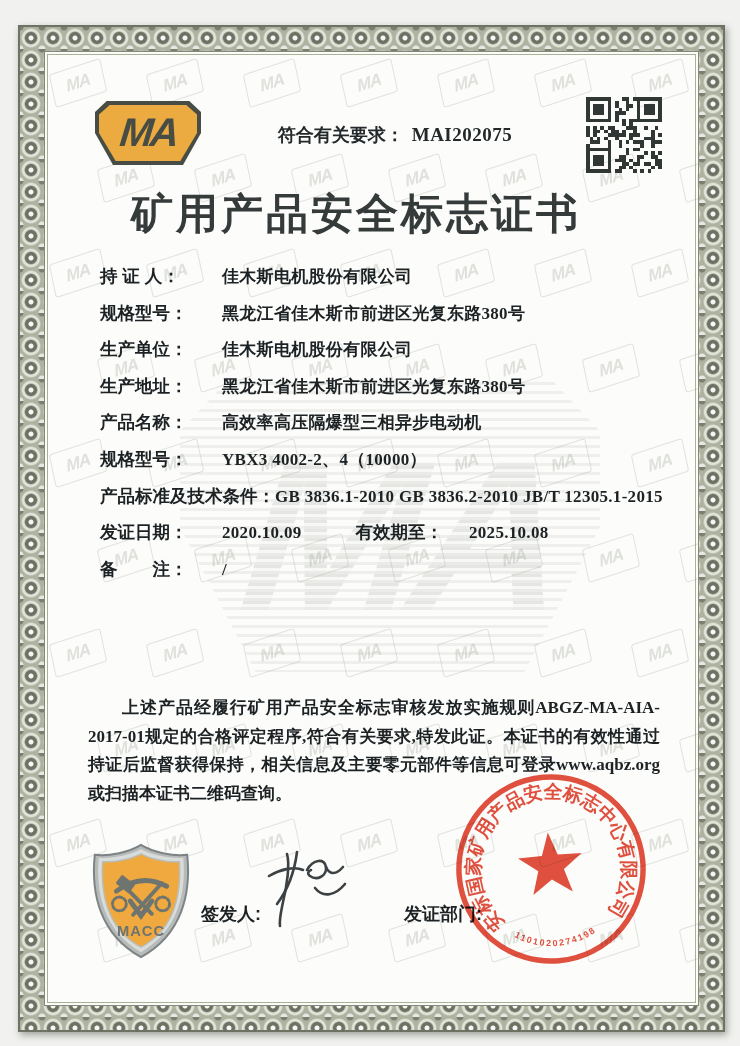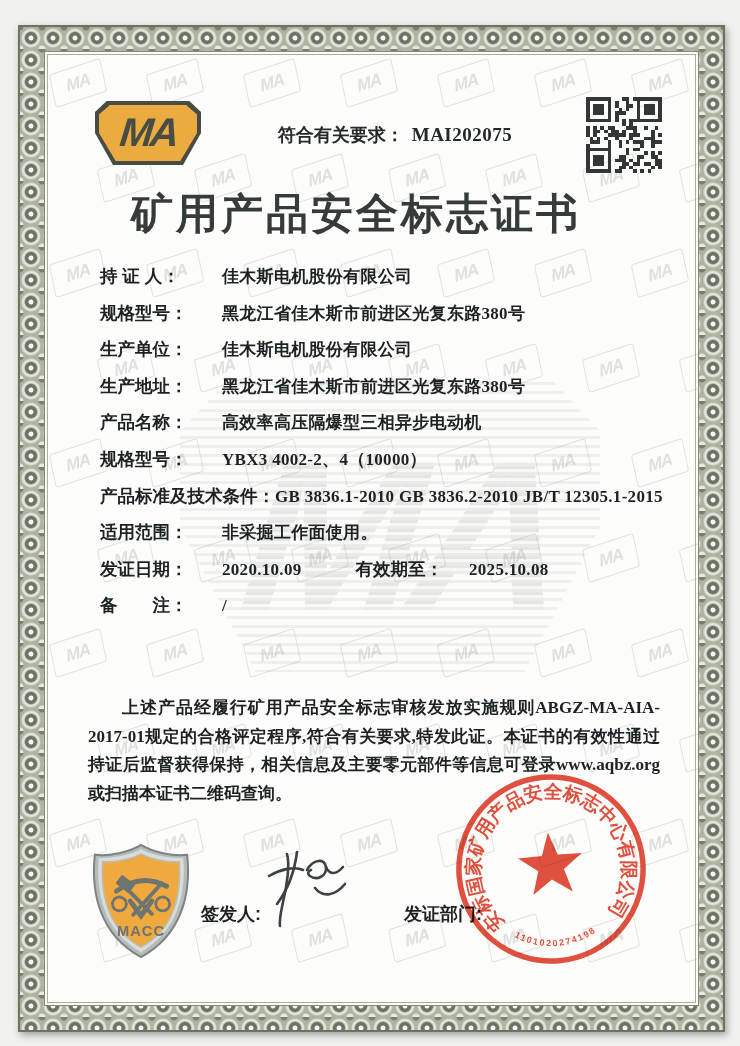--- a/index.html
+++ b/index.html
@@ -457,24 +457,20 @@
       </div>
       <div class="row">
         <span class="flabel">规格型号：</span>
         <span class="fvalue">YBX3 4002-2、4（10000）</span>
       </div>
       <div class="row">
         <span class="flabel">产品标准及技术条件：</span>
         <span class="fvalue">GB 3836.1-2010 GB 3836.2-2010 JB/T 12305.1-2015</span>
       </div>
       <div class="row">
-        <span class="flabel">适用范围：</span>
-        <span class="fvalue">非采掘工作面使用。</span>
-      </div>
-      <div class="row">
         <span class="flabel">发证日期：</span>
         <span class="fvalue">2020.10.09</span>
         <span class="flabel lbl2">有效期至：</span>
         <span class="fvalue val2">2025.10.08</span>
       </div>
       <div class="row">
         <span class="flabel">备　　注：</span>
         <span class="fvalue">/</span>
       </div>
     </div>

